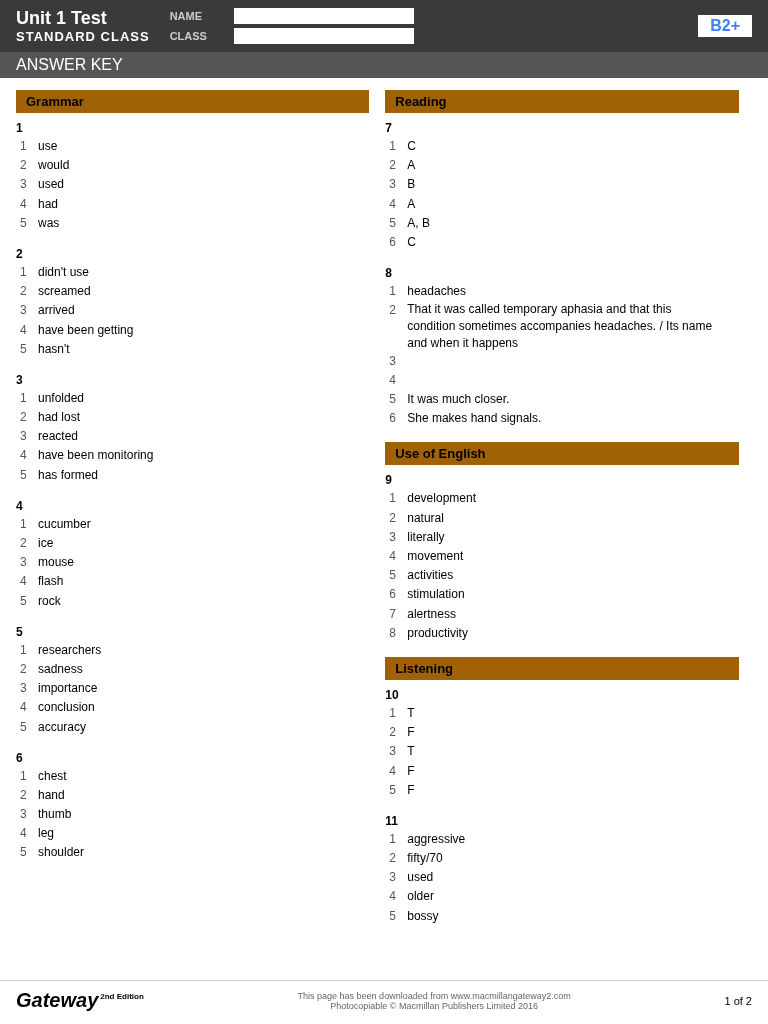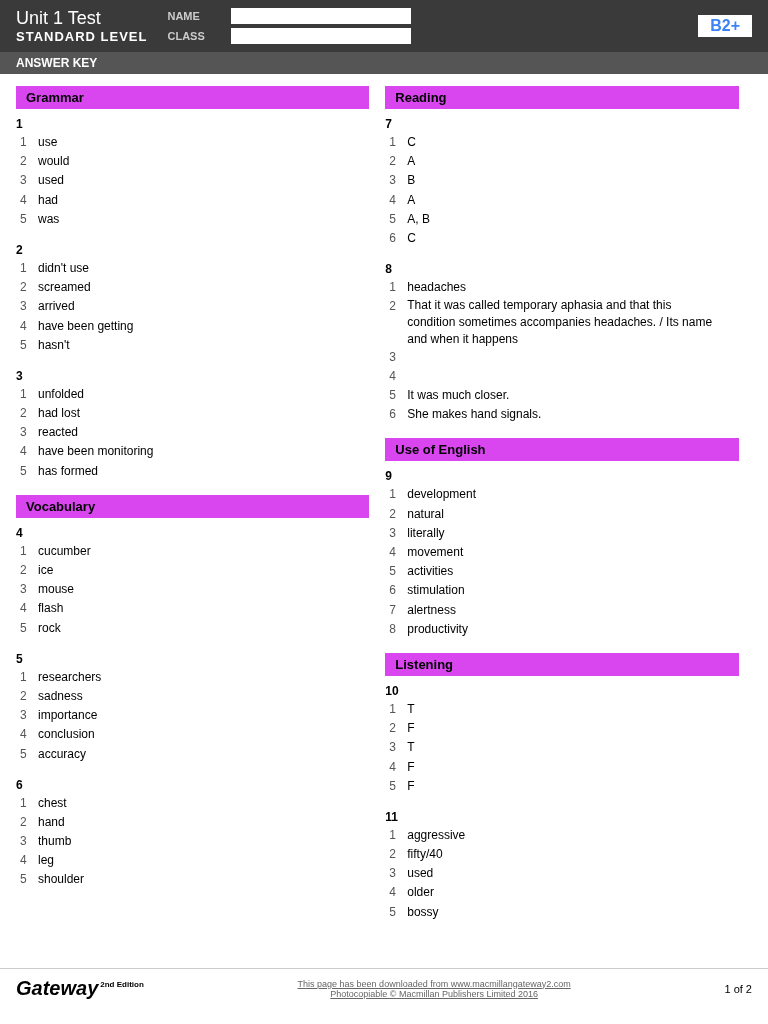--- a/index.html
+++ b/index.html
@@ -16,21 +16,21 @@
     .header {
       background: #3a3a3a;
       color: #fff;
       padding: 8px 16px;
       display: flex;
       justify-content: space-between;
       align-items: center;
     }
     .header-left .unit-title {
       font-size: 18px;
-      font-weight: normal;
+      font-weight: bold;
     }
     .header-left .level {
       font-size: 13px;
       font-weight: bold;
       letter-spacing: 1px;
     }
     .header-right-fields {
       display: flex;
       flex-direction: column;
       gap: 4px;
@@ -60,41 +60,41 @@
       font-weight: bold;
       padding: 0 10px;
       border: 2px solid #fff;
     }
     .answer-key-bar {
       background: #555;
       padding: 4px 16px;
     }
     .answer-key-bar span {
       color: #fff;
-      font-weight: bold;
-      font-size: 12px;
+      font-weight: normal;
+      font-size: 16px;
       margin-top: 44px;
     }
 
     
     .content {
       display: flex;
       padding: 12px 16px;
       gap: 16px;
     }
     .left-col {
       flex: 0 0 48%;
     }
     .right-col {
       flex: 0 0 48%;
     }
 
     
     .section-header {
-      background: #d946ef;
+      background: #a16207;
       padding: 4px 10px;
       font-weight: bold;
       font-size: 13px;
       margin-bottom: 8px;
     }
 
     
     .section-block {
       margin-bottom: 14px;
     }
@@ -115,21 +115,21 @@
       min-width: 14px;
       color: #555;
     }
     .ans-text {
       color: #000;
     }
 
     
     .footer {
       position: absolute;
-      bottom: 16px;
+      bottom: 4px;
       left: 0;
       right: 0;
       border-top: 1px solid #ccc;
       padding: 8px 16px;
       display: flex;
       justify-content: space-between;
       align-items: center;
       font-size: 10px;
       color: #555;
     }
@@ -141,36 +141,35 @@
     }
     .gateway-logo span {
       font-size: 8px;
       vertical-align: super;
       font-style: normal;
     }
     .footer-center {
       text-align: center;
       font-size: 9px;
       color: #666;
-      text-decoration: underline;
     }
     .footer-page {
       font-size: 11px;
       color: #000;
     }
 
     body { position: relative; padding-bottom: 50px; }
   </style>
 </head>
 <body>
 
 <div class="header">
   <div class="header-left">
     <div class="unit-title">Unit 1 Test</div>
-    <div class="level">STANDARD LEVEL</div>
+    <div class="level">STANDARD CLASS</div>
   </div>
   <div class="header-right-fields">
     <div class="field-row">
       <span class="field-label">NAME</span>
       <div class="field-input"></div>
     </div>
     <div class="field-row">
       <span class="field-label">CLASS</span>
       <div class="field-input"></div>
     </div>
@@ -262,21 +261,20 @@
             </li>
           <li>
               <span class="ans-num">5</span>
               <span class="ans-text">has formed</span>
             </li>
         </ul>
       </div>
     </div>
 
     <div class="section-block">
-      <div class="section-header">Vocabulary</div>
 
       <div class="section-block">
         <div class="question-num">4</div>
         <ul class="answer-list">
           <li>
               <span class="ans-num">1</span>
               <span class="ans-text">cucumber</span>
             </li>
           <li>
               <span class="ans-num">2</span>
@@ -489,21 +487,21 @@
 
       <div class="section-block">
         <div class="question-num">11</div>
         <ul class="answer-list">
           <li>
               <span class="ans-num">1</span>
               <span class="ans-text">aggressive</span>
             </li>
           <li>
               <span class="ans-num">2</span>
-              <span class="ans-text">fifty/40</span>
+              <span class="ans-text">fifty/70</span>
             </li>
           <li>
               <span class="ans-num">3</span>
               <span class="ans-text">used</span>
             </li>
           <li>
               <span class="ans-num">4</span>
               <span class="ans-text">older</span>
             </li>
           <li>

